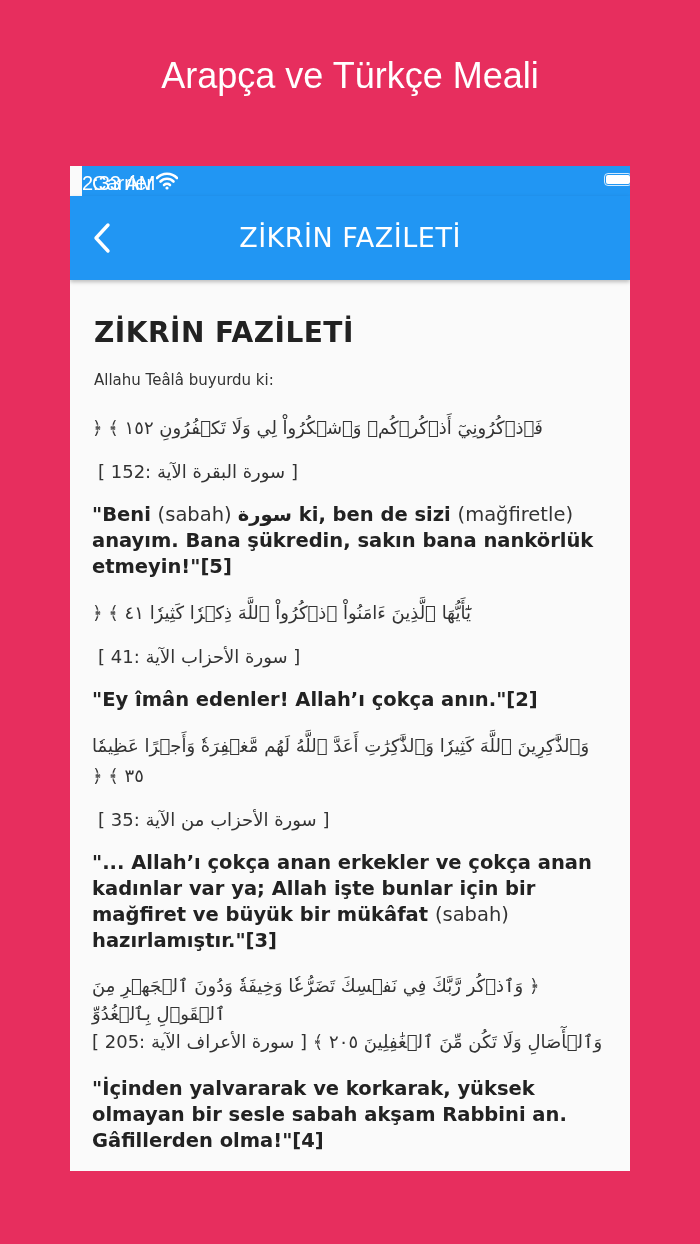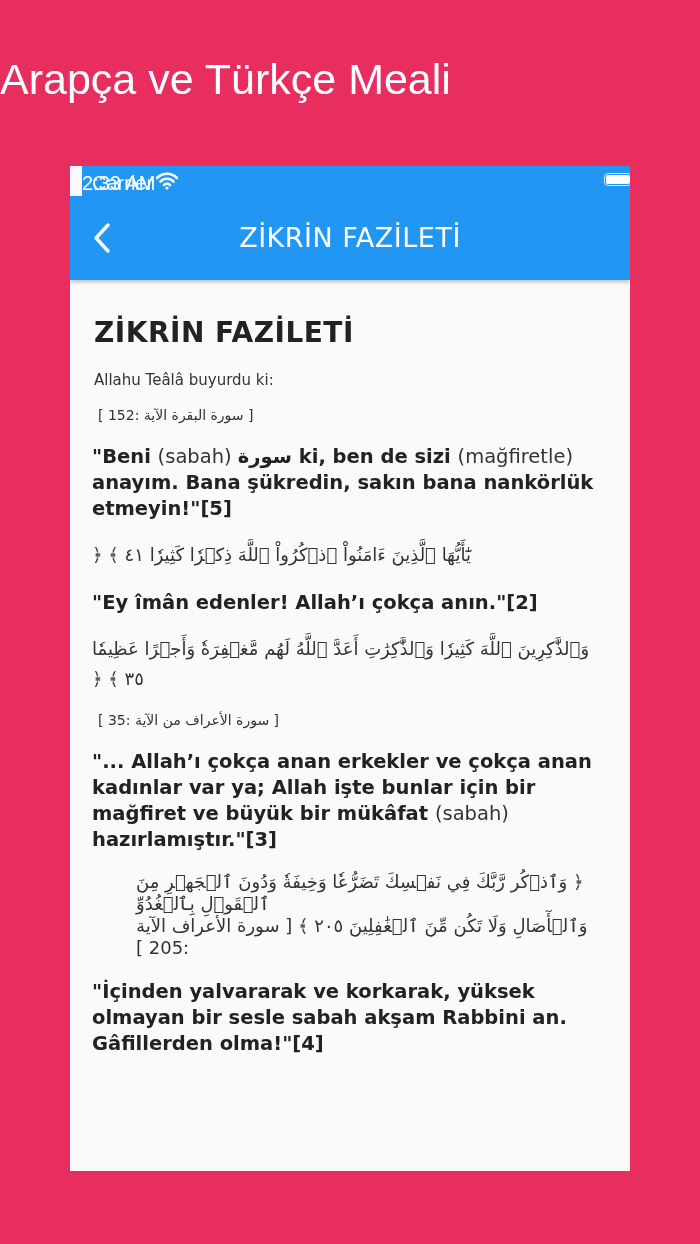--- a/index.html
+++ b/index.html
@@ -4,23 +4,23 @@
   <style>
     html, body { margin:0; padding:0; }
     body {
       width:700px; height:1244px; overflow:hidden;
       background:#E72E5E;
       font-family:"DejaVu Sans", sans-serif;
       position:relative;
     }
     .promo-title {
       position:absolute; top:55px; left:0; width:700px;
-      text-align:left; color:#ffffff;
+      text-align:center; color:#ffffff;
       font-family:"Liberation Sans", sans-serif;
-      font-size:43px; font-weight:400;
+      font-size:36px; font-weight:400;
     }
     .phone {
       position:absolute; left:70px; top:166px; width:560px; height:1005px;
       background:#FAFAFA; overflow:hidden;
     }
     .status-bar {
       position:absolute; top:0; left:12px; width:560px; height:30px;
       background:#2196F3; color:#fff;
       font-family:"Liberation Sans", sans-serif; font-size:20px;
     }
@@ -53,21 +53,21 @@
       box-sizing:border-box; color:#212121;
     }
     .page-heading {
       margin:36px 0 0 2px; font-size:28px; font-weight:bold; letter-spacing:0.5px; color:#222;
     }
     .intro { margin:22px 0 0 2px; font-size:15px; color:#333; }
     .arabic {
       direction:rtl; text-align:left; font-size:18px; color:#333; line-height:30px;
       font-family:"DejaVu Sans", sans-serif;
     }
-    .ref { font-size:14px; color:#333; margin-top:18px; padding-left:6px; }
+    .ref { font-size:18px; color:#333; margin-top:18px; padding-left:6px; }
     .meaning { font-size:19.5px; font-weight:bold; color:#222; line-height:26px; margin-top:20px; }
     .meaning .light { font-weight:normal; color:#333; }
     .blk1 { margin-top:24px; }
     .blk2 { margin-top:18px; }
   </style>
 </head>
 <body>
 
 <div class="promo-title">Arapça ve Türkçe Meali</div>
 
@@ -89,42 +89,47 @@
       <path d="M18 3 L6 16 L18 29" stroke="#fff" stroke-width="3.4" fill="none" stroke-linecap="round" stroke-linejoin="round"></path>
     </svg>
     <div class="app-bar-title">ZİKRİN FAZİLETİ</div>
   </div>
 
   <div class="content">
     <div class="page-heading">ZİKRİN FAZİLETİ</div>
     <div class="intro">Allahu Teâlâ buyurdu ki:</div>
 
     
+    <div class="arabic blk1">
+      <span>فَٱذۡكُرُونِيٓ أَذۡكُرۡكُمۡ وَٱشۡكُرُواْ لِي وَلَا تَكۡفُرُونِ ١٥٢ ﴾</span>
+      <span>﴿</span>
+    </div>
     <div class="ref" dir="rtl" style="text-align:left; display:inline-block;">[ سورة البقرة الآية :152 ]</div>
     <div class="meaning">
       <span>"Beni </span><span class="light">(sabah) </span><span>سورة ki, ben de sizi </span><span class="light">(mağfiretle) </span><span>anayım. Bana şükredin, sakın bana nankörlük etmeyin!"[5]</span>
     </div>
 
     
     <div class="arabic blk2">
       <span>يَٰٓأَيُّهَا ٱلَّذِينَ ءَامَنُواْ ٱذۡكُرُواْ ٱللَّهَ ذِكۡرٗا كَثِيرٗا ٤١ ﴾</span>
       <span>﴿</span>
     </div>
+    <div class="ref" dir="rtl" style="text-align:left; display:inline-block;">[ سورة الأحزاب الآية :41 ]</div>
     <div class="meaning">"Ey îmân edenler! Allah’ı çokça anın."[2]</div>
 
     
     <div class="arabic blk2">
       <span>وَٱلذَّٰكِرِينَ ٱللَّهَ كَثِيرٗا وَٱلذَّٰكِرَٰتِ أَعَدَّ ٱللَّهُ لَهُم مَّغۡفِرَةٗ وَأَجۡرًا عَظِيمٗا ٣٥ ﴾</span>
       <span>﴿</span>
     </div>
-    <div class="ref" dir="rtl" style="text-align:left; display:inline-block;">[ سورة الأعراف من الآية :35 ]</div>
+    <div class="ref" dir="rtl" style="text-align:left; display:inline-block;">[ سورة الأحزاب من الآية :35 ]</div>
     <div class="meaning">
       <span>"... Allah’ı çokça anan erkekler ve çokça anan kadınlar var ya; Allah işte bunlar için bir mağfiret ve büyük bir mükâfat </span><span class="light">(sabah) </span><span>hazırlamıştır."[3]</span>
     </div>
 
     
-    <div class="arabic blk2" style="line-height:22px;margin-left:44px;">
+    <div class="arabic blk2" style="line-height:28px;">
       <div>﴿ وَٱذۡكُر رَّبَّكَ فِي نَفۡسِكَ تَضَرُّعٗا وَخِيفَةٗ وَدُونَ ٱلۡجَهۡرِ مِنَ ٱلۡقَوۡلِ بِٱلۡغُدُوِّ</div>
       <div>وَٱلۡأٓصَالِ وَلَا تَكُن مِّنَ ٱلۡغَٰفِلِينَ ٢٠٥ ﴾ [ سورة الأعراف الآية :205 ]</div>
     </div>
     <div class="meaning">"İçinden yalvararak ve korkarak, yüksek olmayan bir sesle sabah akşam Rabbini an. Gâfillerden olma!"[4]</div>
   </div>
 </div>
 
 </body></html>

